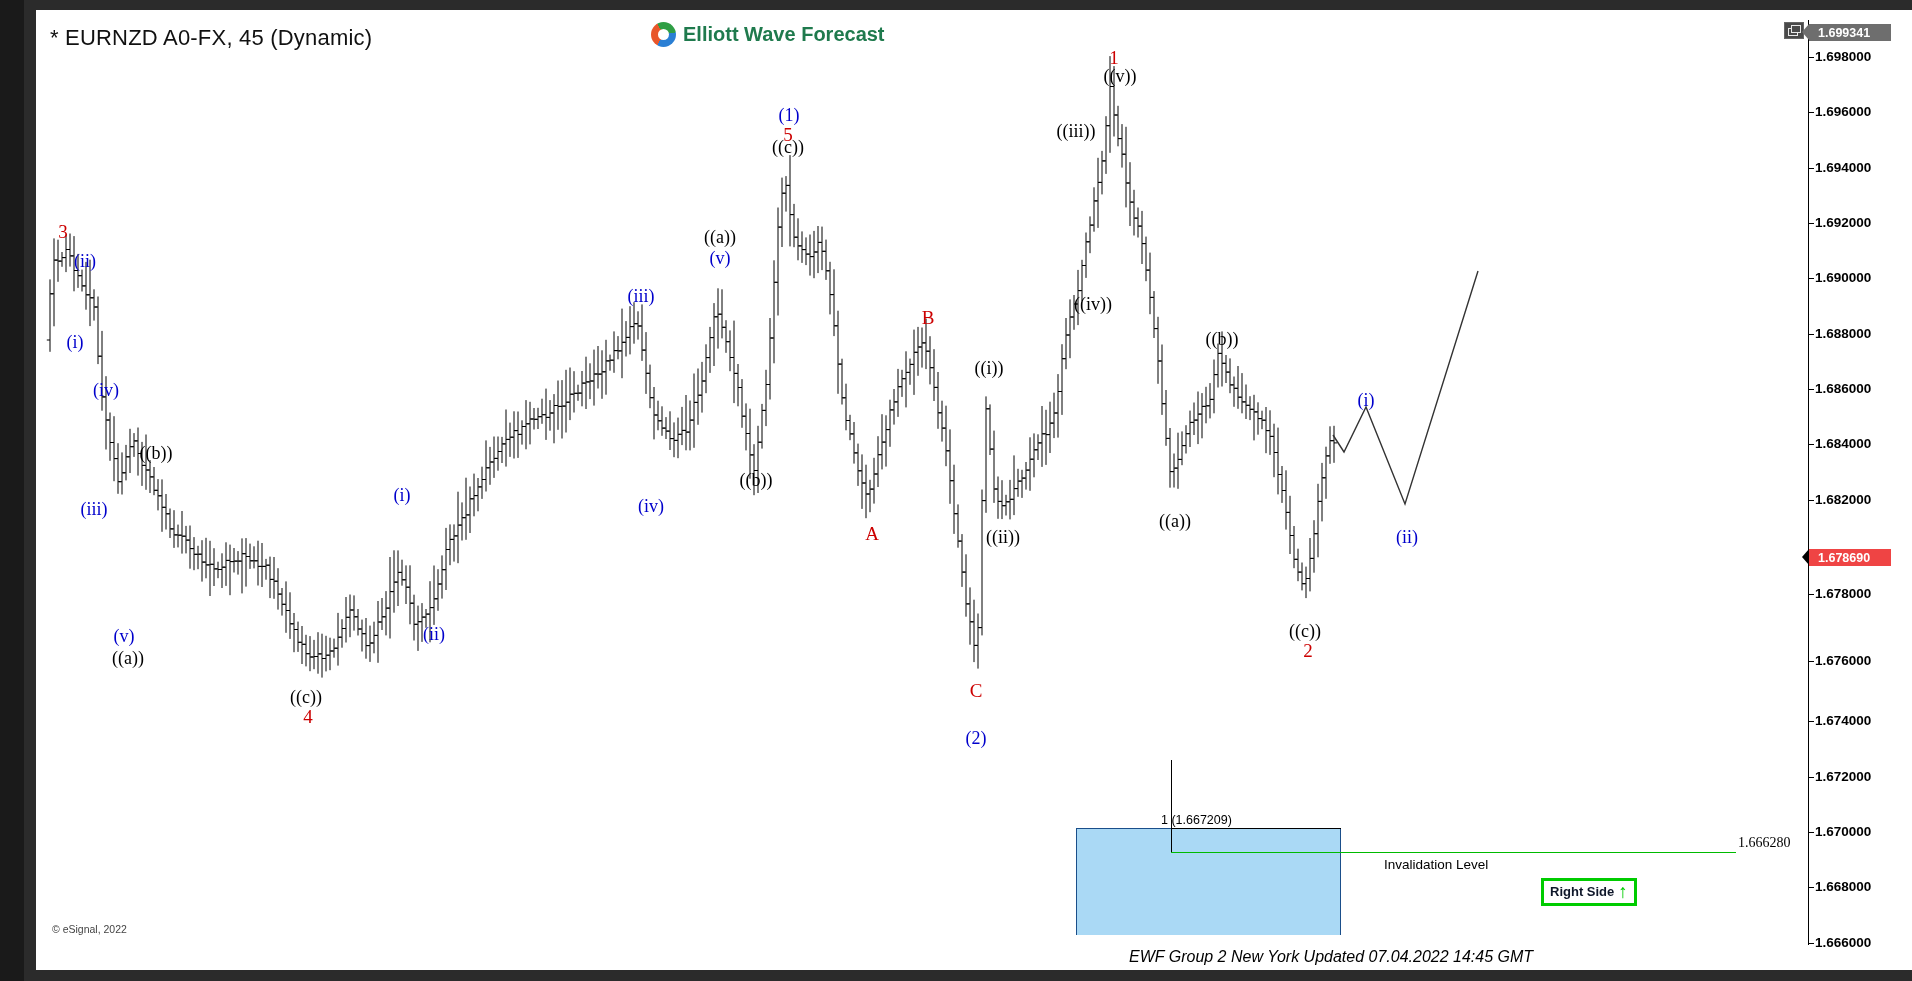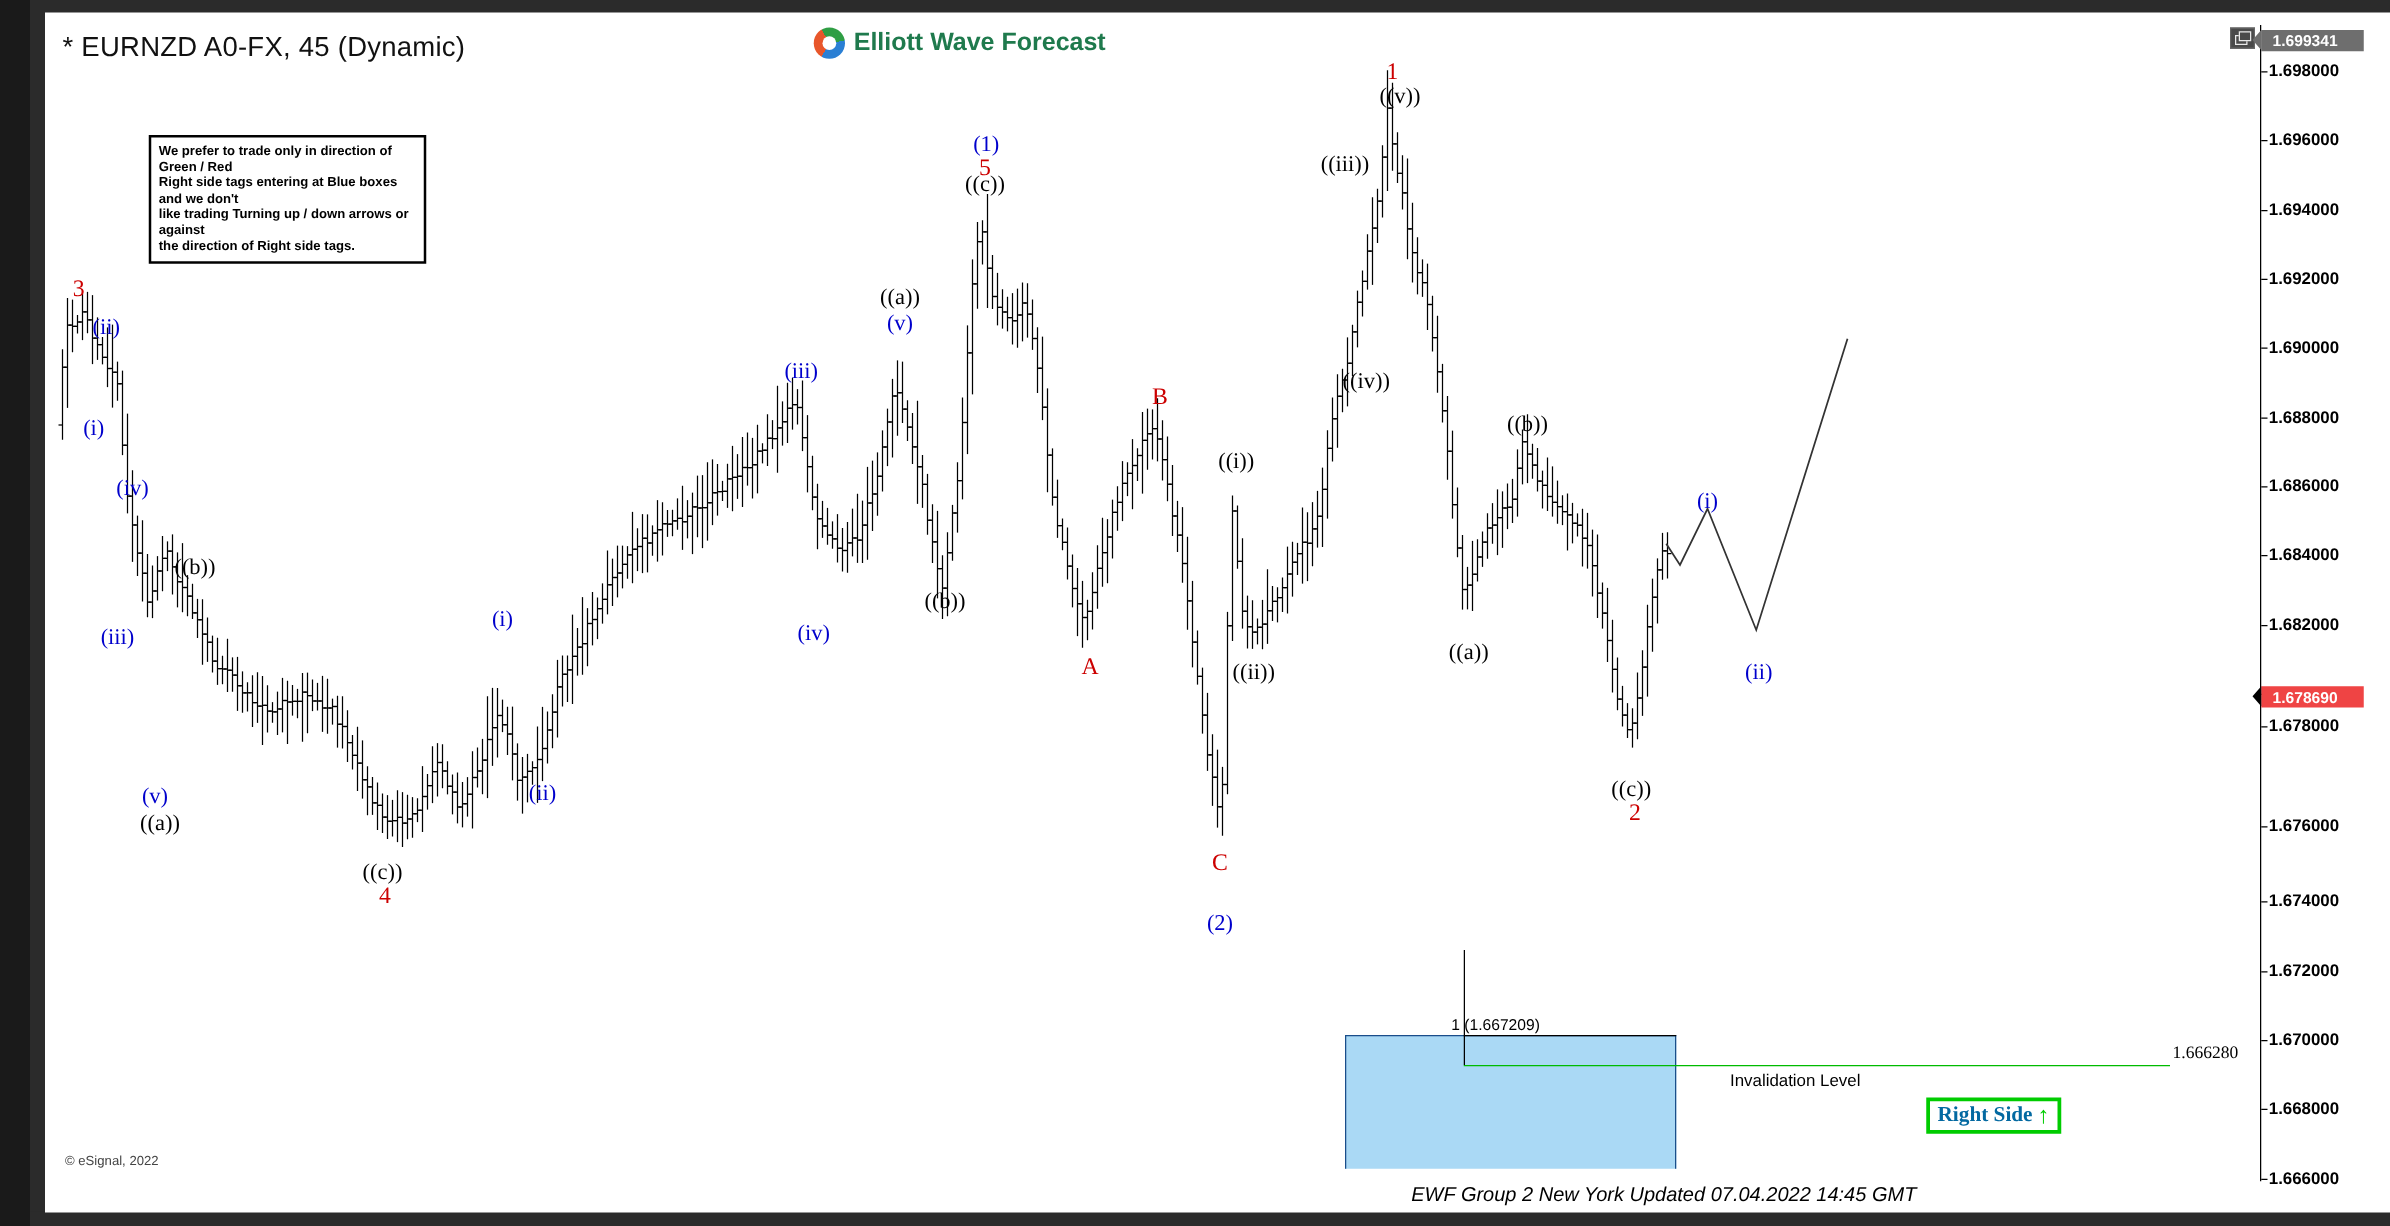--- a/index.html
+++ b/index.html
@@ -93,22 +93,22 @@
       white-space:nowrap;}
   #fib-hline{position:absolute;height:1px;background:#000;}
   #fib-vline{position:absolute;width:1px;background:#000;}
   #inval-line{position:absolute;height:1px;background:#00bb00;}
   #inval-text{position:absolute;font-size:13.5px;color:#000;font-family:"Liberation Sans",sans-serif;
       white-space:nowrap;}
   #inval-price{position:absolute;font-size:14px;color:#000;font-family:"Liberation Serif",serif;
       white-space:nowrap;}
   #right-side-box{position:absolute;border:3px solid #00dd00;background:#fff;padding:1px 6px 2px 6px;
       display:flex;align-items:center;gap:4px;}
-  #right-side-box .rs-text{font-size:17px;font-weight:bold;color:#0369a1;
-      font-family:Liberation Serif, serif;white-space:nowrap;}
+  #right-side-box .rs-text{font-size:13px;font-weight:bold;color:#0f172a;
+      font-family:Liberation Sans, sans-serif;white-space:nowrap;}
   #right-side-box .rs-arrow{font-size:19px;font-weight:bold;color:#00cc00;line-height:1;}
 </style>
 </head>
 <body>
 
 <div id="app">
   <div class="frame-top"></div>
   <div class="frame-left"></div>
   <div class="frame-bottom"></div>
   <div class="frame-right"></div>
@@ -120,26 +120,20 @@
     <div id="brand">
       <span class="logo"></span>
       <span class="btext">Elliott Wave Forecast</span>
     </div>
 
     <div id="win-icon">
       <i class="a"></i>
         <i class="b"></i>
     </div>
 
-    <div id="note-box">
-      <p>We prefer to trade only in direction of Green / Red</p>
-      <p>Right side tags entering at Blue boxes and we don't</p>
-      <p>like trading Turning up / down arrows or against</p>
-      <p>the direction of Right side tags.</p>
-    </div>
 
     <div id="plot">
       <svg id="bars" width="1760" height="925">
           <g>
             <line x1="14.0" x2="14.0" y1="269.4" y2="341.8" stroke="#000" stroke-width="1"></line>
             <line x1="10.8" x2="14.0" y1="330.0" y2="330.0" stroke="#000" stroke-width="1"></line>
             <line x1="14.0" x2="17.2" y1="283.8" y2="283.8" stroke="#000" stroke-width="1"></line>
           </g>
           <g>
             <line x1="18.0" x2="18.0" y1="228.4" y2="316.3" stroke="#000" stroke-width="1"></line>
@@ -1806,21 +1800,21 @@
         <div class="ptick" style="top: 29px;"><span class="dash"></span><span>1.698000</span></div>
         <div class="ptick" style="top: 84.35px;"><span class="dash"></span><span>1.696000</span></div>
         <div class="ptick" style="top: 139.7px;"><span class="dash"></span><span>1.694000</span></div>
         <div class="ptick" style="top: 195.05px;"><span class="dash"></span><span>1.692000</span></div>
         <div class="ptick" style="top: 250.4px;"><span class="dash"></span><span>1.690000</span></div>
         <div class="ptick" style="top: 305.75px;"><span class="dash"></span><span>1.688000</span></div>
         <div class="ptick" style="top: 361.1px;"><span class="dash"></span><span>1.686000</span></div>
         <div class="ptick" style="top: 416.45px;"><span class="dash"></span><span>1.684000</span></div>
         <div class="ptick" style="top: 471.8px;"><span class="dash"></span><span>1.682000</span></div>
         <div class="ptick" style="top: 527.15px;"><span class="dash"></span><span>1.680000</span></div>
-        <div class="ptick" style="top: 553px;"><span class="dash"></span><span>1.678000</span></div>
+        <div class="ptick" style="top: 566px;"><span class="dash"></span><span>1.678000</span></div>
         <div class="ptick" style="top: 633px;"><span class="dash"></span><span>1.676000</span></div>
         <div class="ptick" style="top: 693.2px;"><span class="dash"></span><span>1.674000</span></div>
         <div class="ptick" style="top: 748.55px;"><span class="dash"></span><span>1.672000</span></div>
         <div class="ptick" style="top: 803.9px;"><span class="dash"></span><span>1.670000</span></div>
         <div class="ptick" style="top: 859.25px;"><span class="dash"></span><span>1.668000</span></div>
         <div class="ptick" style="top: 914.6px;"><span class="dash"></span><span>1.666000</span></div>
         <div class="pill" id="pill-high">1.699341</div>
         <div class="pill" id="pill-last">1.678690</div>
       </div>
 

